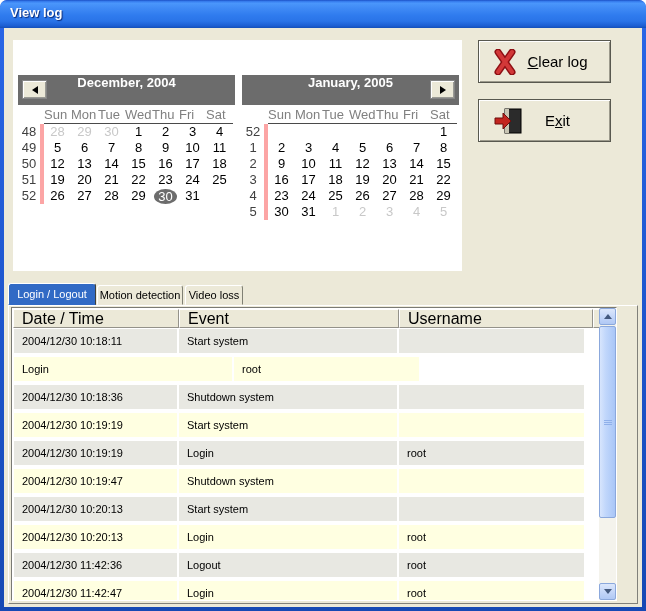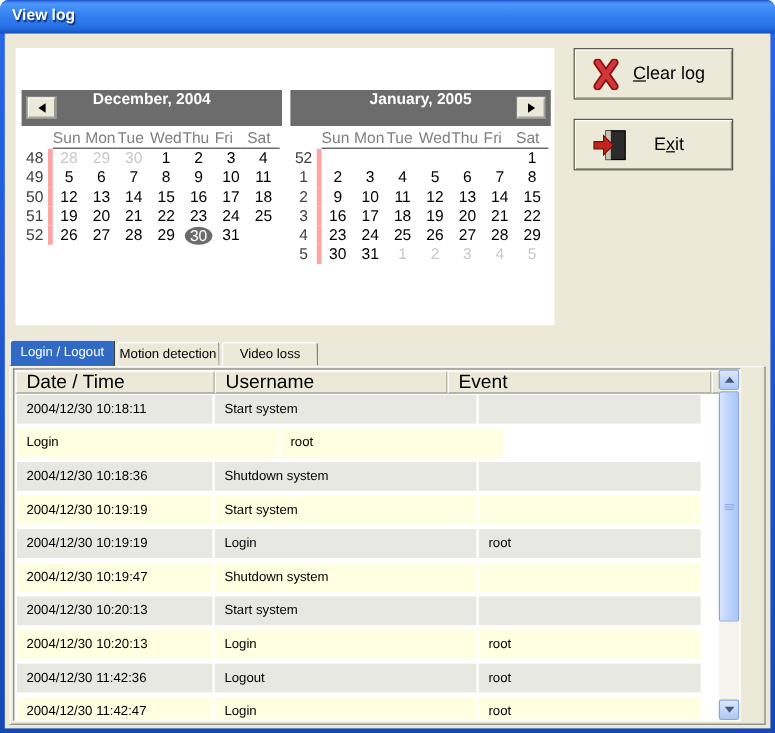--- a/index.html
+++ b/index.html
@@ -87,21 +87,21 @@
   .tab {
     position:absolute; display:flex; align-items:center; justify-content:center;
     font-size:11px; border-radius:3px 3px 0 0; cursor:default;
   }
   .tab.active {
     left:4px; top:255px; width:88px; height:22px;
     background:#316ac5; color:#fff;
     border:1px solid; border-color:#ffffff #40403a #316ac5 #ffffff;
   }
   .tab.t2 { left:93px;  top:257px; width:86px; height:20px; }
-  .tab.t3 { left:181px; top:257px; width:80px; height:20px;text-align:right; }
+  .tab.t3 { left:181px; top:257px; width:58px; height:20px;text-align:right; }
   .tab.inactive {
     background:#ece9d8; color:#000;
     border:1px solid; border-color:#ffffff #808074 #ece9d8 #ffffff;
   }
 
   
   .tab-page {
     position:absolute; left:4px; top:277px; width:630px; height:299px;
     background:#ece9d8;
     border:1px solid; border-color:#ffffff #80807a #80807a #ffffff;
@@ -313,22 +313,22 @@
 
     <div class="tab active">Login / Logout</div>
     <div class="tab t2 inactive">Motion detection</div>
     <div class="tab t3 inactive">Video loss</div>
 
     <div class="tab-page"></div>
 
     <div class="loglist">
       <div class="thead">
         <div class="th c1">Date / Time</div>
+        <div class="th c2">Event</div>
         <div class="th c3">Username</div>
-        <div class="th c2">Event</div>
         <div class="th filler"></div>
       </div>
       <div class="tbody" id="tbody">
           <div class="trow base">
             <div class="td c1">2004/12/30 10:18:11</div>
             <div class="td c2">Start system</div>
             <div class="td c3"></div>
           </div>
           <div class="trow alt">
             <div class="td c2">Login</div>

